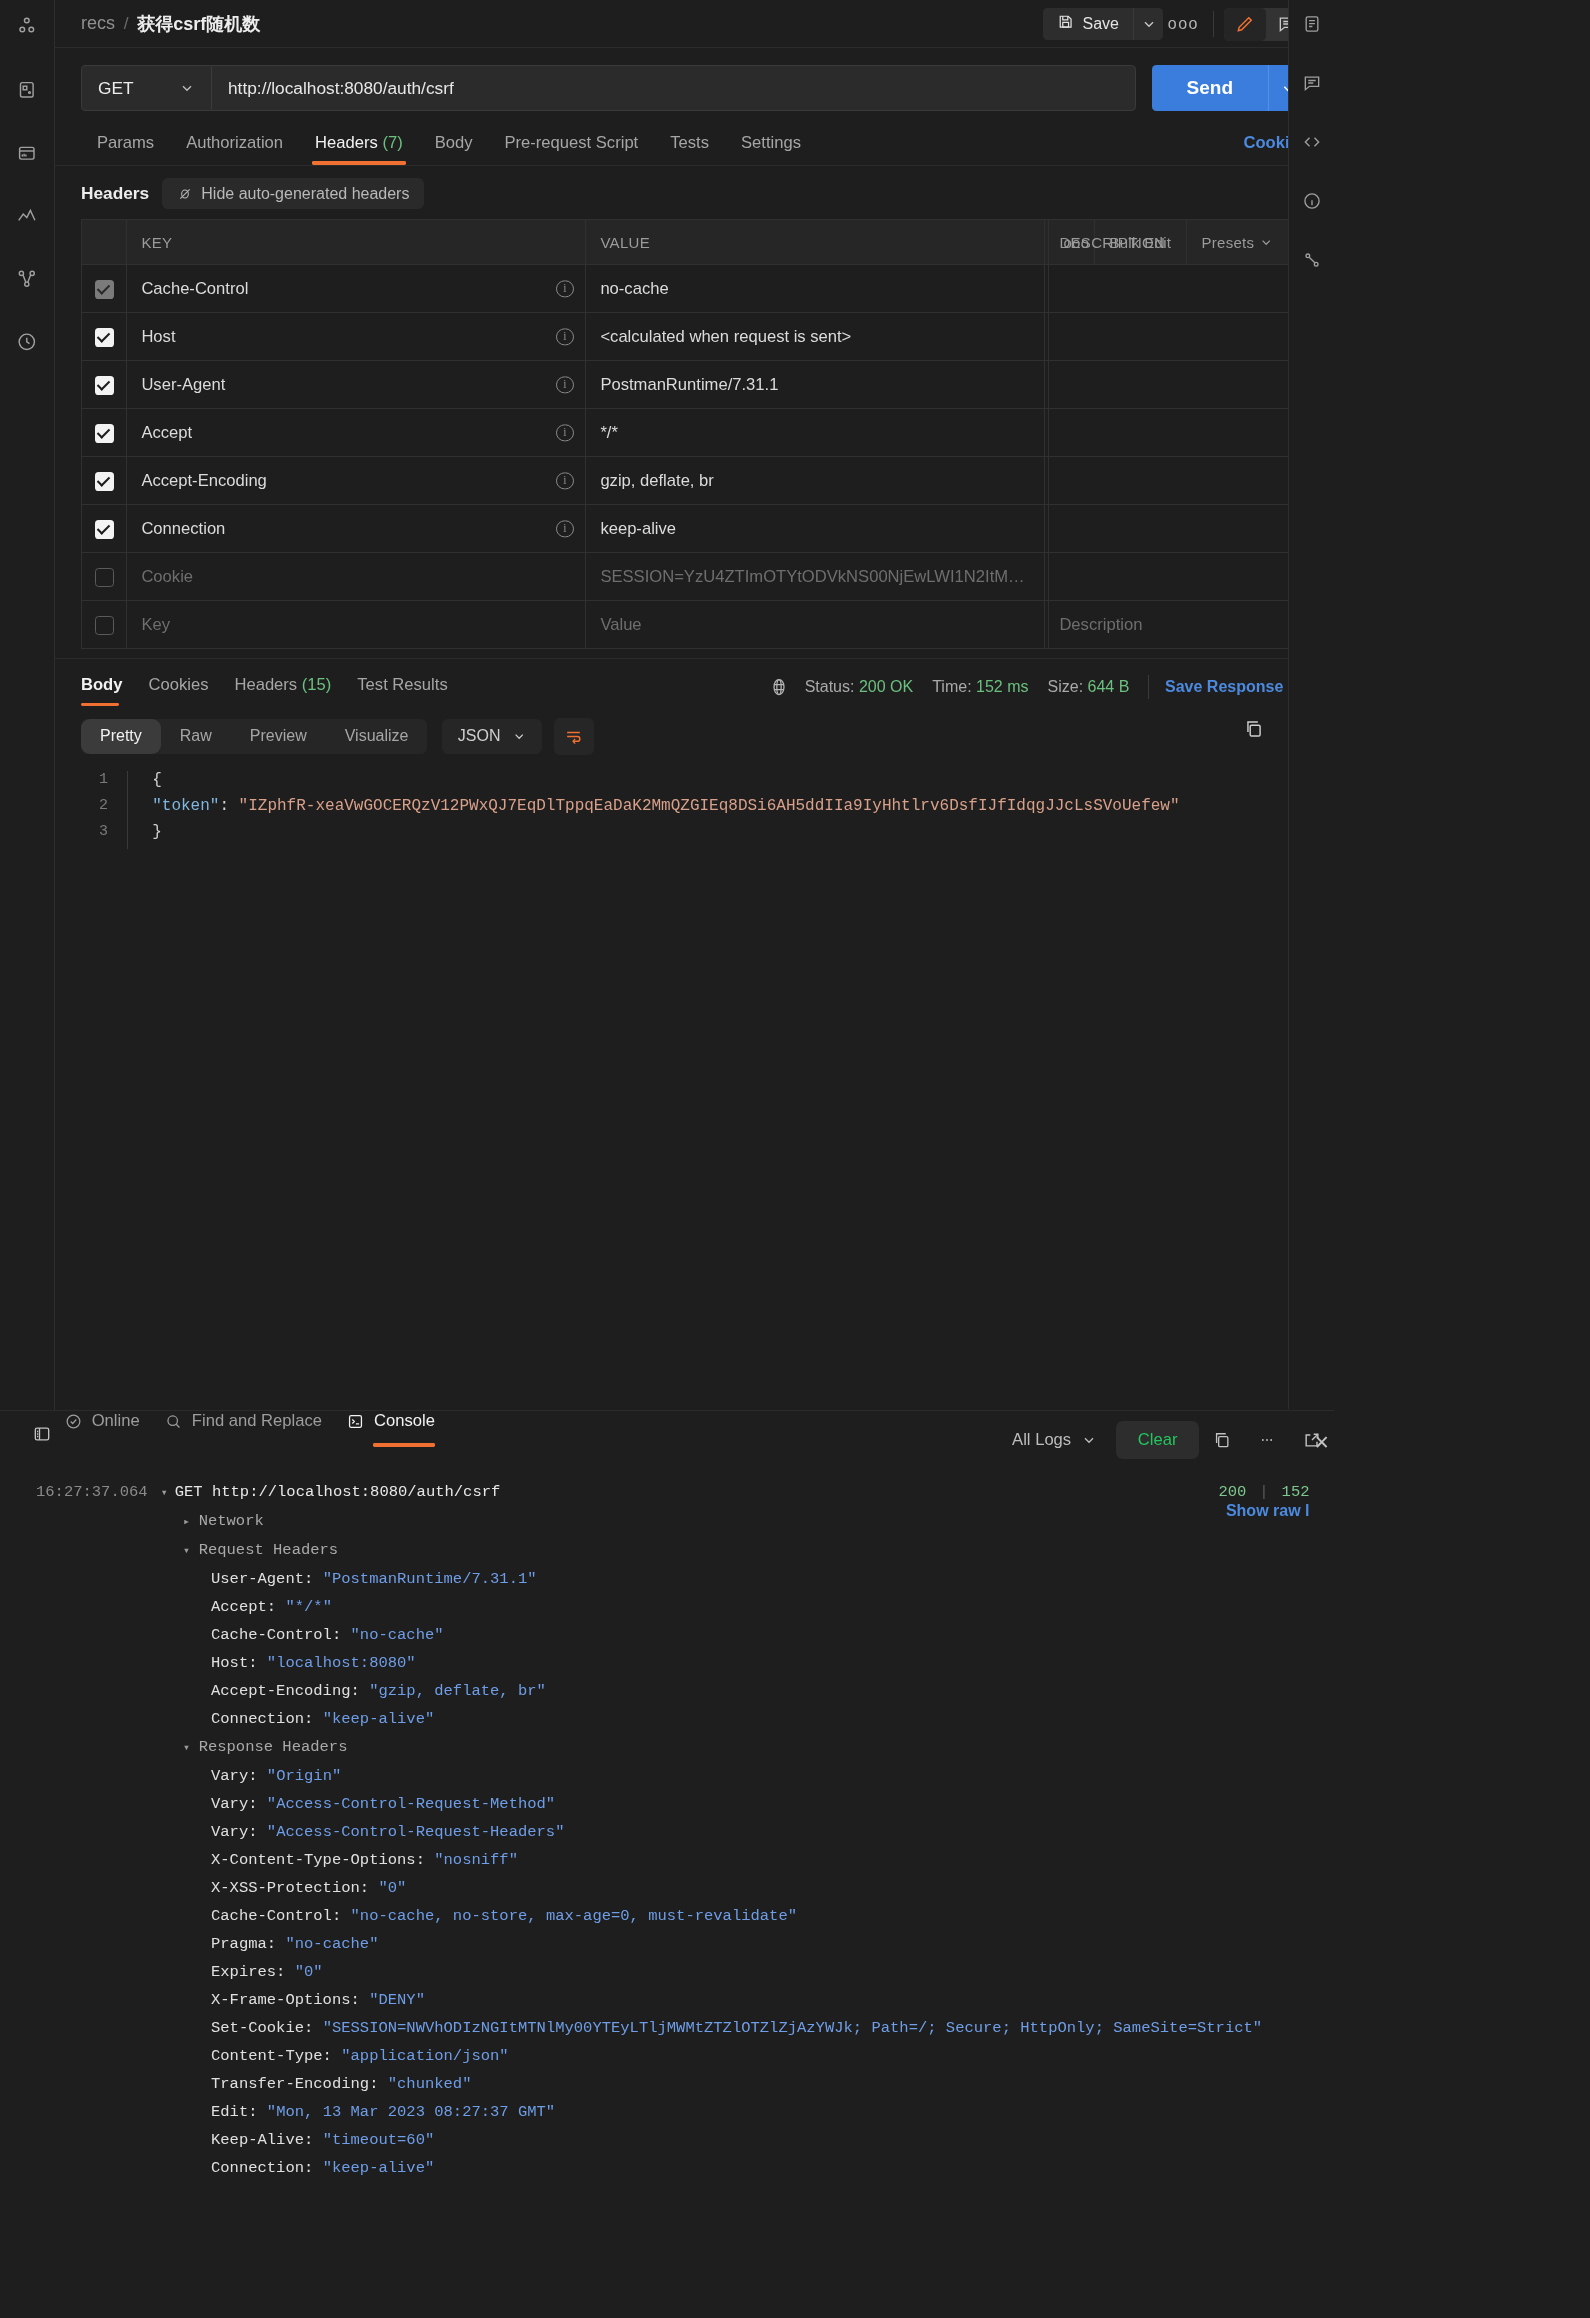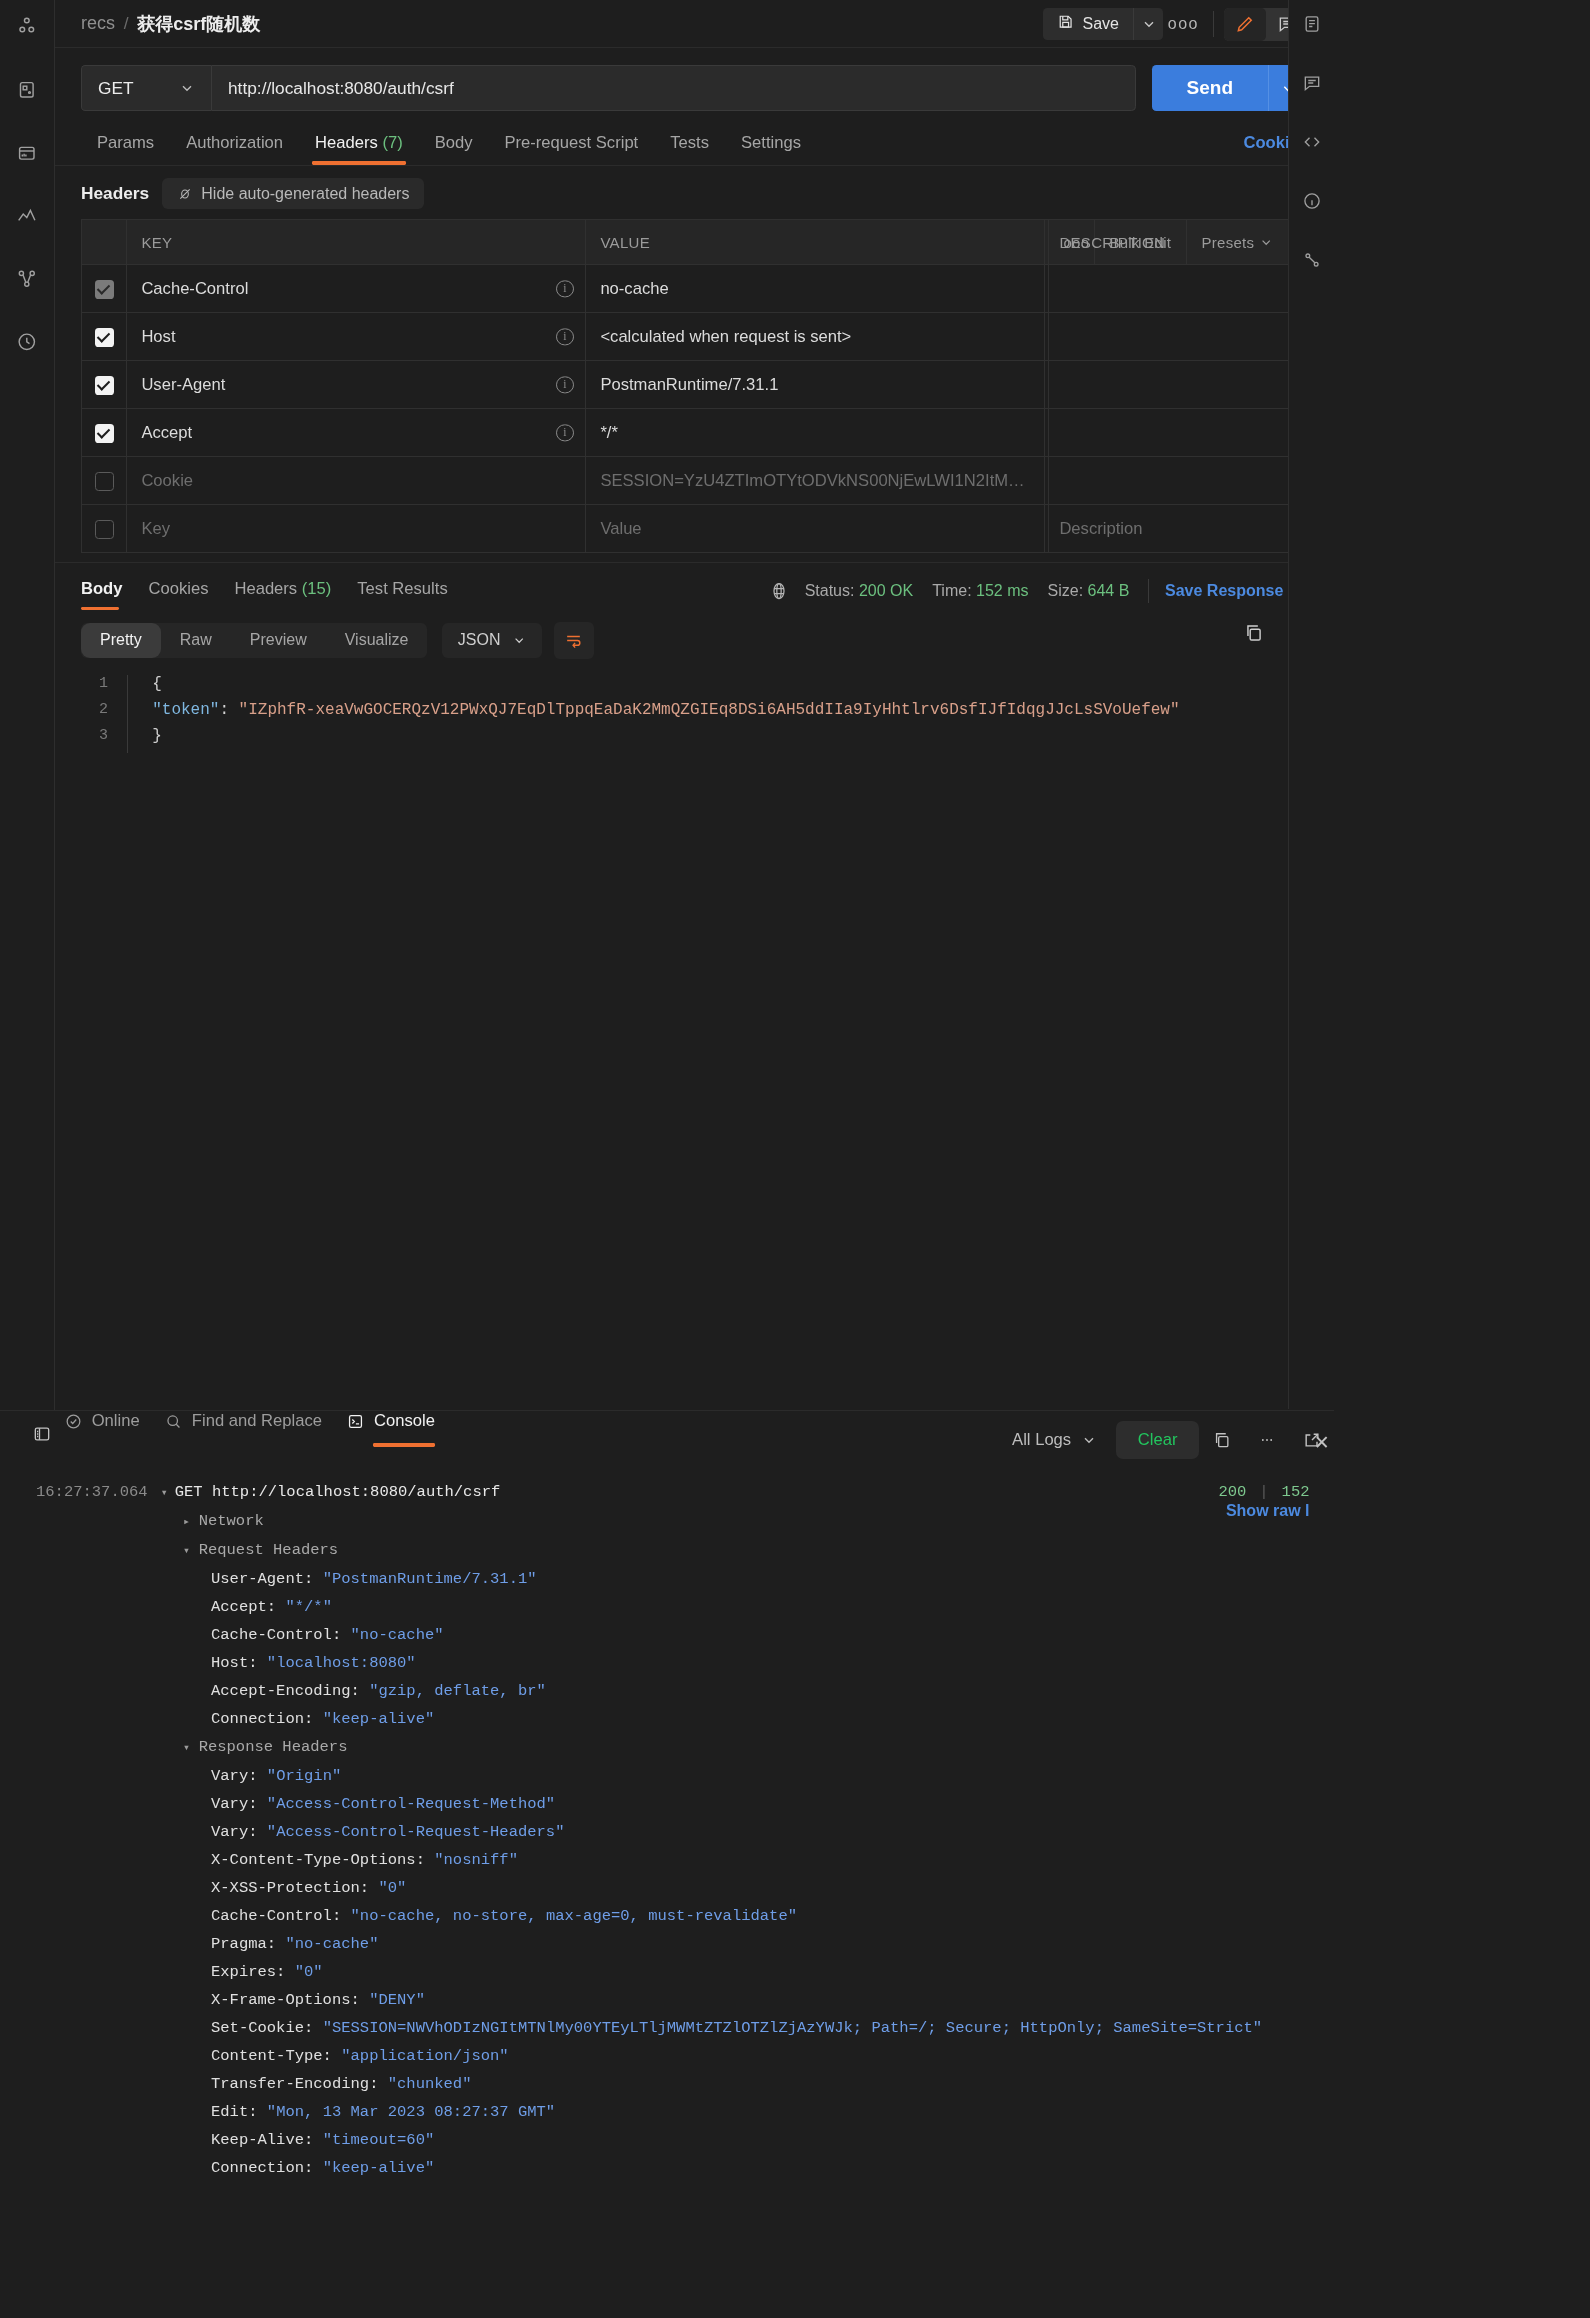--- a/index.html
+++ b/index.html
@@ -466,20 +466,34 @@
             <td></td>
             <td colspan="3"></td>
           </tr>
           <tr>
             <td class="cb"><span class="ck"></span></td>
             <td class="key-cell"><span>Accept</span><span class="info-i">i</span></td>
             <td>*/*</td>
             <td></td>
             <td colspan="3"></td>
           </tr>
+          <tr>
+            <td class="cb"><span class="ck"></span></td>
+            <td class="key-cell"><span>Accept-Encoding</span><span class="info-i">i</span></td>
+            <td>gzip, deflate, br</td>
+            <td></td>
+            <td colspan="3"></td>
+          </tr>
+          <tr>
+            <td class="cb"><span class="ck"></span></td>
+            <td class="key-cell"><span>Connection</span><span class="info-i">i</span></td>
+            <td>keep-alive</td>
+            <td></td>
+            <td colspan="3"></td>
+          </tr>
           <tr class="ghost">
             <td class="cb"><span class="ck empty"></span></td>
             <td class="key-cell">Cookie</td>
             <td>SESSION=YzU4ZTImOTYtODVkNS00NjEwLWI1N2ItM…</td>
             <td></td>
             <td colspan="3"></td>
           </tr>
           <tr class="ghost">
             <td class="cb"><span class="ck empty"></span></td>
             <td class="key-cell">Key</td>

